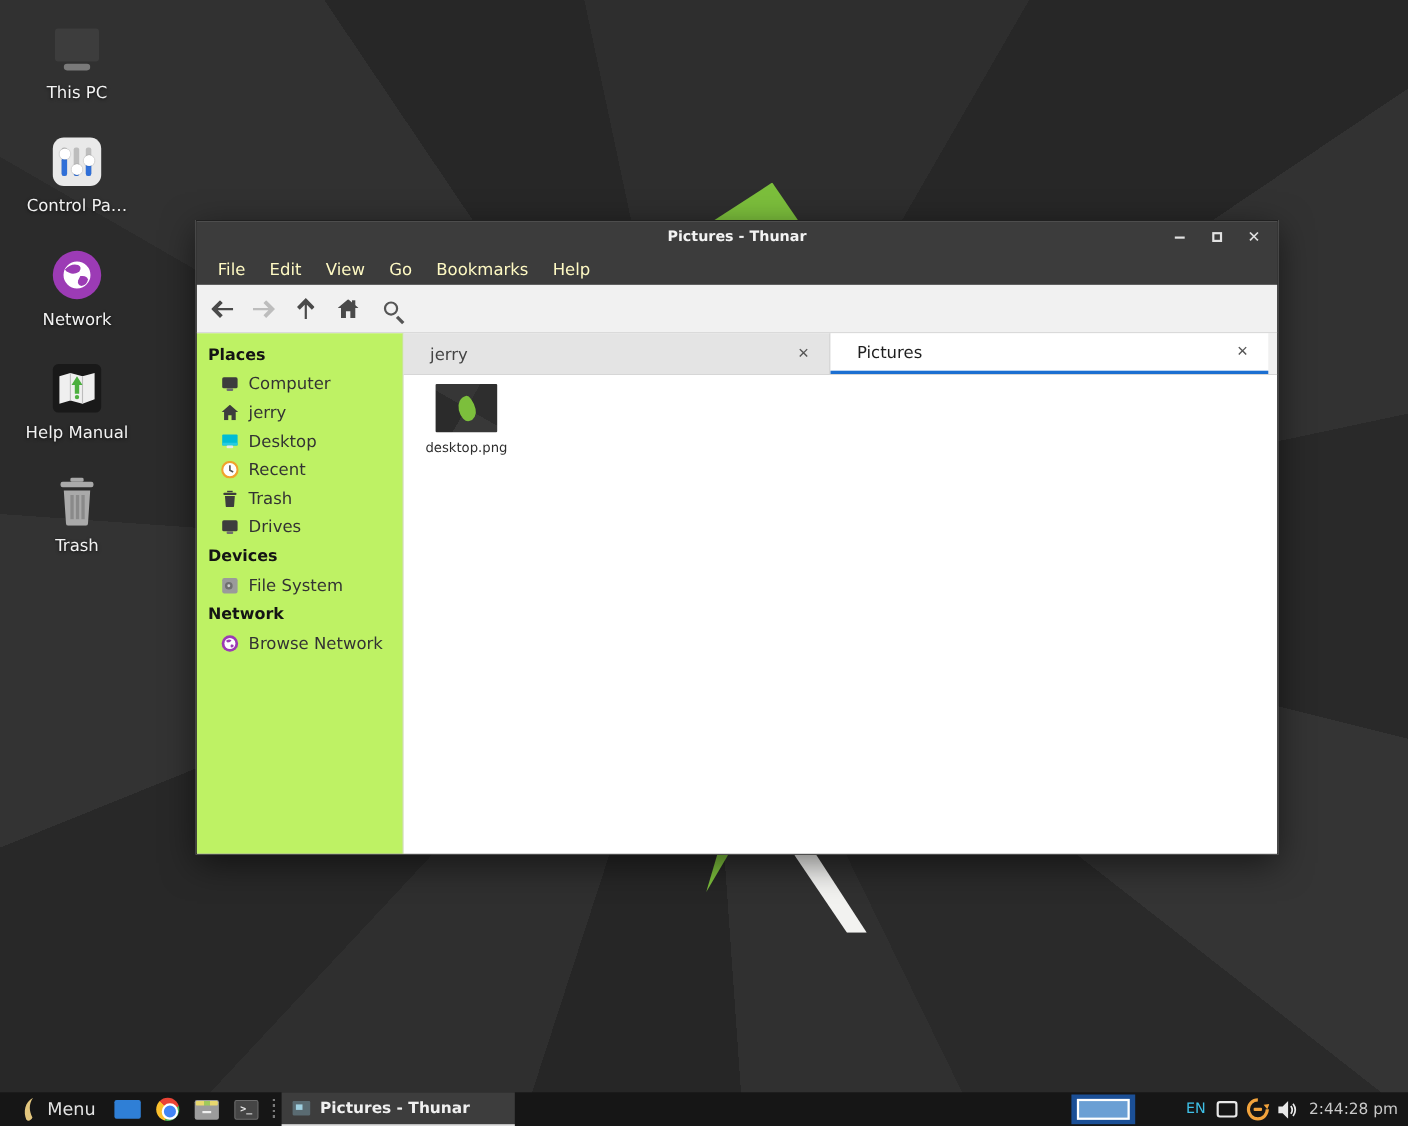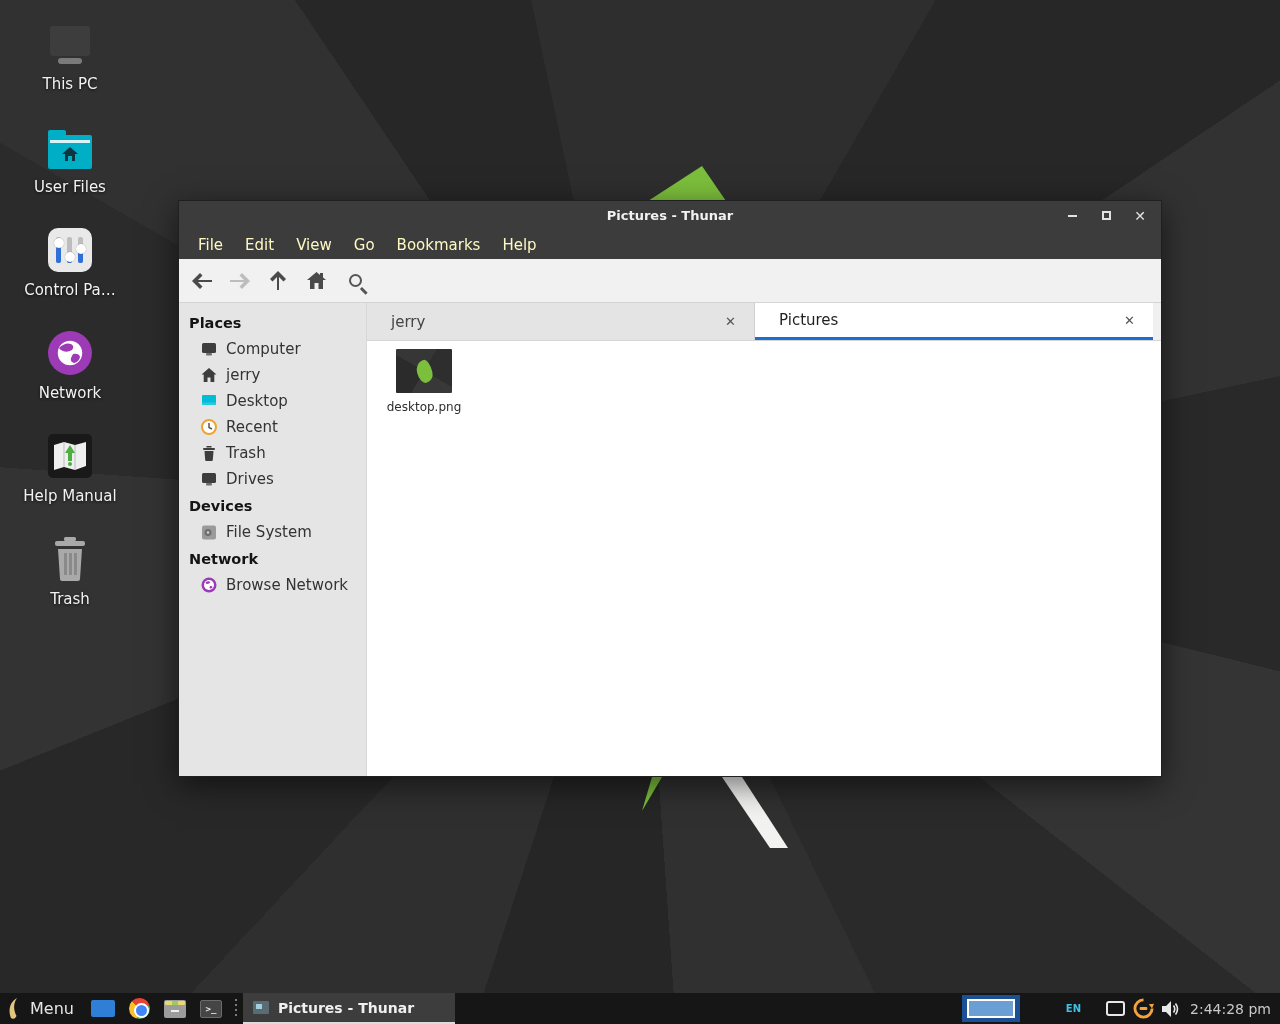--- a/index.html
+++ b/index.html
@@ -59,21 +59,21 @@
 
   .toolbar { height:44px; background:#f1f1f1; display:flex; align-items:center; padding:0 4px; border-bottom:1px solid #d4d4d4; flex:0 0 44px; }
   .tbtn { width:38px; height:36px; display:flex; align-items:center; justify-content:center; border-radius:3px; cursor:pointer; }
   .pathbar { flex:1; height:32px; margin:0 8px; background:#e7e7e7; border-bottom:2px solid #8f8f8f; display:flex; align-items:center; padding:0 9px; gap:8px; }
   .pathbar .ptext { font-size:15px; color:#2f2f2f; }
   .searchbtn { width:40px; height:36px; display:flex; align-items:center; justify-content:center; cursor:pointer; }
   .mag { width:13px; height:13px; border:2.5px solid #555; border-radius:50%; position:relative; }
   .mag:after { content:""; position:absolute; left:11px; top:11px; width:8px; height:2.5px; background:#555; transform:rotate(45deg); transform-origin:0 0; }
 
   .win-middle { flex:1; display:flex; min-height:0; }
-  .sidebar { width:188px; background:#e5e5e5; border-right:1px solid #d8d8d8; padding-top:6px; overflow:hidden; }
+  .sidebar { width:188px; background:#bef264; border-right:1px solid #d8d8d8; padding-top:6px; overflow:hidden; }
   .side-header { font-size:14.5px; font-weight:bold; color:#141414; padding:6px 10px 5px; }
   .side-item { height:26px; display:flex; align-items:center; gap:9px; padding-left:22px; font-size:15px; color:#333; cursor:pointer; }
   .side-item svg, .side-item .sic { flex:0 0 16px; }
 
   .right-pane { flex:1; display:flex; flex-direction:column; min-width:0; }
   .tabbar { height:38px; background:#f0f0f0; border-bottom:1px solid #d6d6d6; display:flex; flex:0 0 38px; }
   .tab { width:388px; display:flex; align-items:center; justify-content:space-between; padding:0 14px 0 24px; font-size:15px; cursor:pointer; }
   .tab.inactive { background:#e4e4e4; color:#444; border-right:1px solid #cfcfcf; }
   .tab.active { width:398px; background:#fff; color:#1f1f1f; border-bottom:3px solid #1c6fd1; }
   .tab .tclose { color:#555; font-size:13px; padding:2px 4px; cursor:pointer; }
@@ -91,21 +91,21 @@
   .gridtxt { position:absolute; left:4px; right:4px; height:2px;
     background-image:repeating-linear-gradient(90deg, #b9b9b9 0 4px, transparent 4px 9px); }
   .fname { margin-top:7px; font-size:12px; color:#2d2d2d; }
 
   .statusbar { height:30px; background:#f1f1f1; border-top:1px solid #cfcfcf; display:flex; align-items:center; padding-left:198px; font-size:14px; color:#3c3c3c; flex:0 0 30px; }
   .statusbar .sep { margin:0 10px; color:#777; }
 
   
   .taskbar { position:absolute; left:0; bottom:0; width:1280px; height:31px; background:#161616; display:flex; align-items:center; }
   .tb-left { display:flex; align-items:center; height:31px; }
-  .menu-btn { display:flex; align-items:center; gap:9px; padding:0 10px 0 8px; height:31px; cursor:pointer; }
+  .menu-btn { display:flex; align-items:center; gap:9px; padding:0 10px 0 21px; height:31px; cursor:pointer; }
   .menu-btn .mlabel { color:#e4e4e4; font-size:16px; }
   .tb-ic { height:31px; display:flex; align-items:center; justify-content:center; padding:0 7px; cursor:pointer; }
   .ic-bluerect { width:24px; height:17px; background:#2f7fd6; border-radius:2px; }
   .ic-chrome { width:21px; height:21px; border-radius:50%;
     background:conic-gradient(from -45deg, #ea4335 0 33%, #4caf50 33% 66%, #fbc02d 66% 100%); position:relative; }
   .ic-chrome:after { content:""; position:absolute; left:5px; top:5px; width:11px; height:11px; background:#4285f4; border:2px solid #fff; border-radius:50%; }
   .ic-drawer { width:22px; height:18px; background:#9c9c9c; border-radius:2px; position:relative; }
   .ic-drawer:before { content:""; position:absolute; left:1px; top:1px; right:1px; height:4px; border-radius:1px;
     background:linear-gradient(90deg,#e8d86e 0 35%, #9fc95c 35% 65%, #e8d86e 65% 100%); }
   .ic-drawer:after { content:""; position:absolute; left:7px; top:10px; width:8px; height:2px; background:#efefef; }
@@ -113,21 +113,21 @@
   .grip { width:4px; height:20px; margin:0 5px;
     background-image:repeating-linear-gradient(#7a7a7a 0 2px, transparent 2px 5px); background-size:2px 100%; background-repeat:repeat-y; background-position:1px 0; cursor:ew-resize; }
   .task-btn { height:31px; width:212px; background:#3d3d3d; border-bottom:2px solid #dcdcdc; display:flex; align-items:center; gap:9px; padding:0 10px; cursor:pointer; }
   .task-btn .ticon { width:16px; height:13px; background:#5a6b72; border-radius:1px; position:relative; }
   .task-btn .ticon:after { content:""; position:absolute; left:3px; top:3px; width:6px; height:5px; background:#9fd0e0; }
   .task-btn .tlabel { color:#f0f0f0; font-size:14px; font-weight:bold; white-space:nowrap; }
 
   .tb-right { margin-left:auto; display:flex; align-items:center; height:31px; padding-right:9px; }
   .pager { width:58px; height:27px; background:#1b4f96; padding:4px 5px; cursor:pointer; margin-right:46px; }
   .pager .ws { width:100%; height:100%; background:#6b9fd4; border:2px solid #fff; }
-  .lang { color:#3fc1e8; font-size:10px; font-weight:bold; margin-right:25px; cursor:pointer; }
+  .lang { color:#3fc1e8; font-size:13px; font-weight:normal; margin-right:10px; cursor:pointer; }
   .ic-screen { width:19px; height:15px; border:2px solid #e8e8e8; border-radius:3px; margin-right:8px; cursor:pointer; }
   .ic-update { width:21px; height:21px; margin-right:8px; cursor:pointer; }
   .ic-vol { margin-right:10px; cursor:pointer; display:flex; }
   .clock { color:#c9c9c9; font-size:14px; cursor:pointer; }
 </style>
 </head>
 <body>
 
 <div class="wallpaper"></div>
 <div class="wp-shape wp-green-top"></div>
@@ -136,31 +136,20 @@
 
 <div class="desktop-icons">
   <div class="dicon">
     <div class="art">
       <div class="ic-laptop">
           <div class="scr"></div>
           <div class="base"></div>
         </div>
     </div>
     <div class="lbl">This PC</div>
-  </div>
-  <div class="dicon">
-    <div class="art">
-      <div class="ic-folder">
-          <div class="stripe"></div>
-        <svg class="home" viewBox="0 0 16 14">
-            <path d="M8 0 L16 7 H13 V14 H10 V9 H6 V14 H3 V7 H0 Z" fill="#0d3640"></path>
-          </svg>
-      </div>
-    </div>
-    <div class="lbl">User Files</div>
   </div>
   <div class="dicon">
     <div class="art">
       <div class="ic-cpanel">
         <div class="track" style="left:8px">
             <div class="fill" style="height:16px"></div>
           </div>
         <div class="track" style="left:19px">
             <div class="fill" style="height:6px"></div>
           </div>

